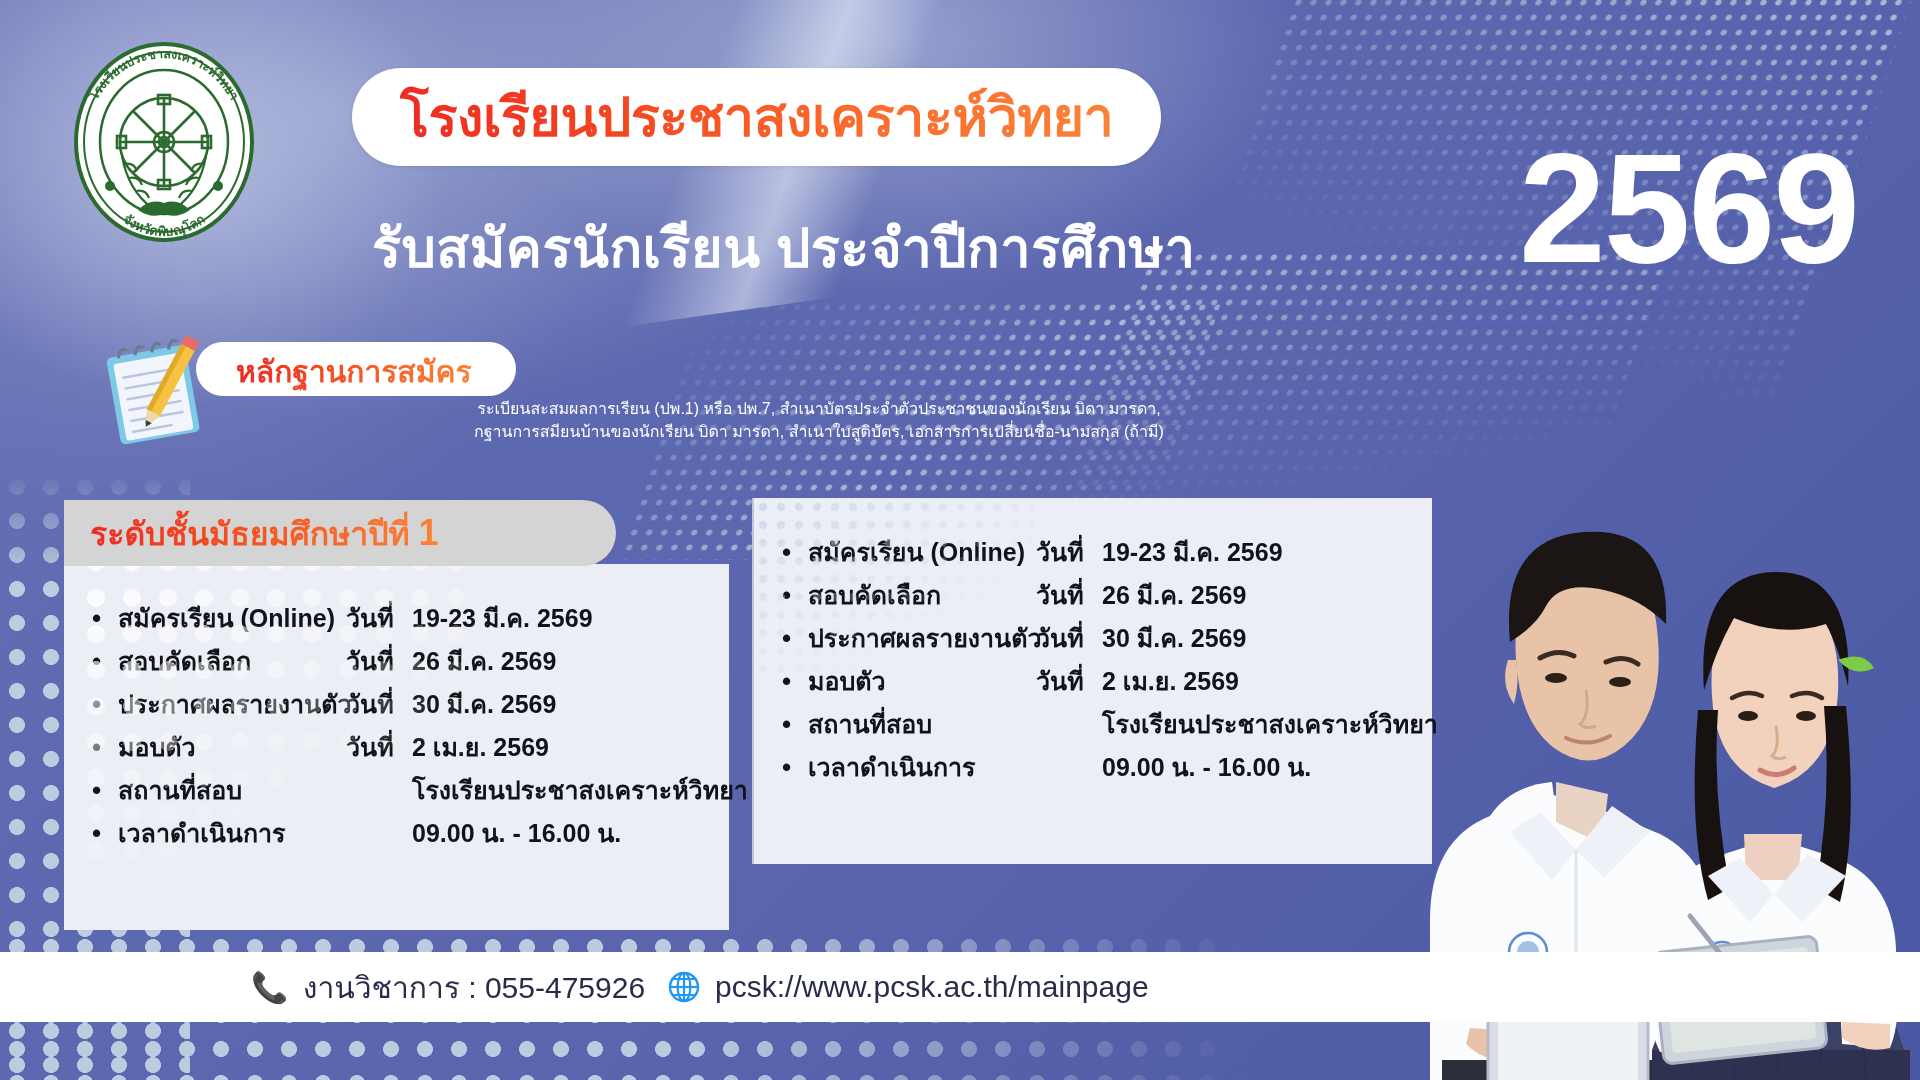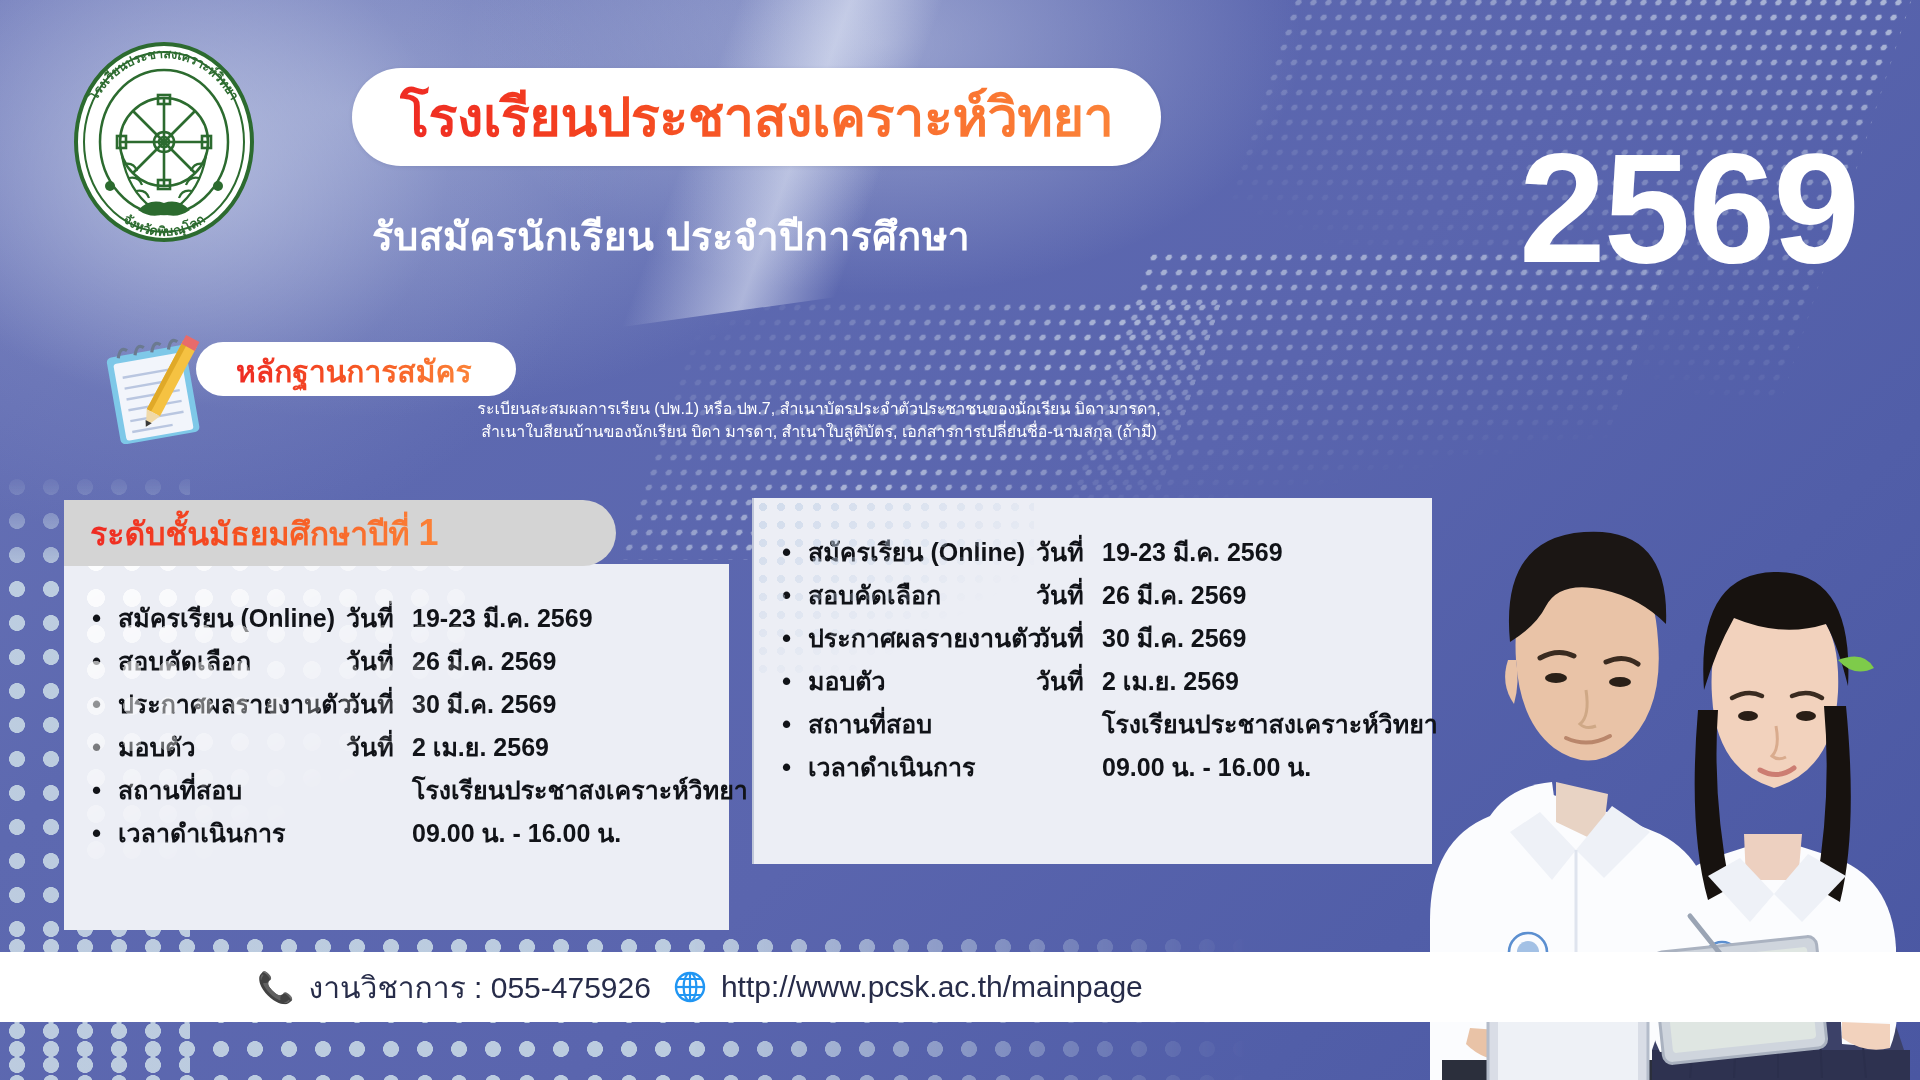--- a/index.html
+++ b/index.html
@@ -94,21 +94,21 @@
   .title-pill .t {
     font-size: 54px; font-weight: 700; white-space: nowrap;
     background: linear-gradient(90deg, #ef2b23 0%, #f4431f 28%, #f96a2c 62%, #fb8238 100%);
     -webkit-background-clip: text; background-clip: text;
     color: transparent;
     letter-spacing: -0.5px;
   }
 
   .subtitle {
     position: absolute; top: 205px; left: 372px;
-    font-size: 39px; font-weight: 600; color: #ffffff;
+    font-size: 54px; font-weight: 600; color: #ffffff;
     white-space: nowrap; letter-spacing: 0.5px;
   }
 
   .year {
     position: absolute; top: 130px; right: 62px;
     font-size: 156px; font-weight: 800; color: #ffffff;
     letter-spacing: -2px; line-height: 1; text-align: right;
   }
 
   
@@ -294,21 +294,21 @@
       </g>
     </svg>
   </div>
 
   <div class="docs-pill">
     <span class="t">หลักฐานการสมัคร</span>
   </div>
 
   <div class="docs-lines">
     <div>ระเบียนสะสมผลการเรียน (ปพ.1) หรือ ปพ.7, สำเนาบัตรประจำตัวประชาชนของนักเรียน บิดา มารดา,</div>
-    <div>สำเนาใบสียนบ้านของนักเรียน บิดา มารดา, สำเนาใบสูติบัตร, เอกสารการเปลี่ยนชื่อ-นามสกุล (ถ้ามี)</div>
+    <div>กฐานการสมียนบ้านของนักเรียน บิดา มารดา, สำเนาใบสูติบัตร, เอกสารการเปลี่ยนชื่อ-นามสกุล (ถ้ามี)</div>
   </div>
 
   <div class="panel panel-1">
     <div class="panel-head">
       <span class="t"><span>ระดับชั้นมัธยมศึกษาปีที่ </span><span class="num">1</span></span>
     </div>
     <div class="panel-body">
       <div class="dots dots-panel-l" style="top:-20px;left:14px;width:400px;height:320px;"></div>
       <div class="row">
         <span class="bullet">•</span>
@@ -491,17 +491,17 @@
       <span class="globe-icon">
         <svg viewBox="0 0 34 34" width="34" height="34">
           <circle cx="17" cy="17" r="14" fill="none" stroke="#2196f3" stroke-width="2.4"></circle>
           <ellipse cx="17" cy="17" rx="6.4" ry="14" fill="none" stroke="#2196f3" stroke-width="2.2"></ellipse>
           <line x1="3" y1="17" x2="31" y2="17" stroke="#2196f3" stroke-width="2.2"></line>
           <line x1="5.6" y1="9" x2="28.4" y2="9" stroke="#2196f3" stroke-width="2"></line>
           <line x1="5.6" y1="25" x2="28.4" y2="25" stroke="#2196f3" stroke-width="2"></line>
           <line x1="17" y1="3" x2="17" y2="31" stroke="#2196f3" stroke-width="2.2"></line>
         </svg>
       </span>
-      <span>http://www.pcsk.ac.th/mainpage</span>
+      <span>pcsk://www.pcsk.ac.th/mainpage</span>
     </span>
   </div>
 
 </div>
 
 </body></html>

